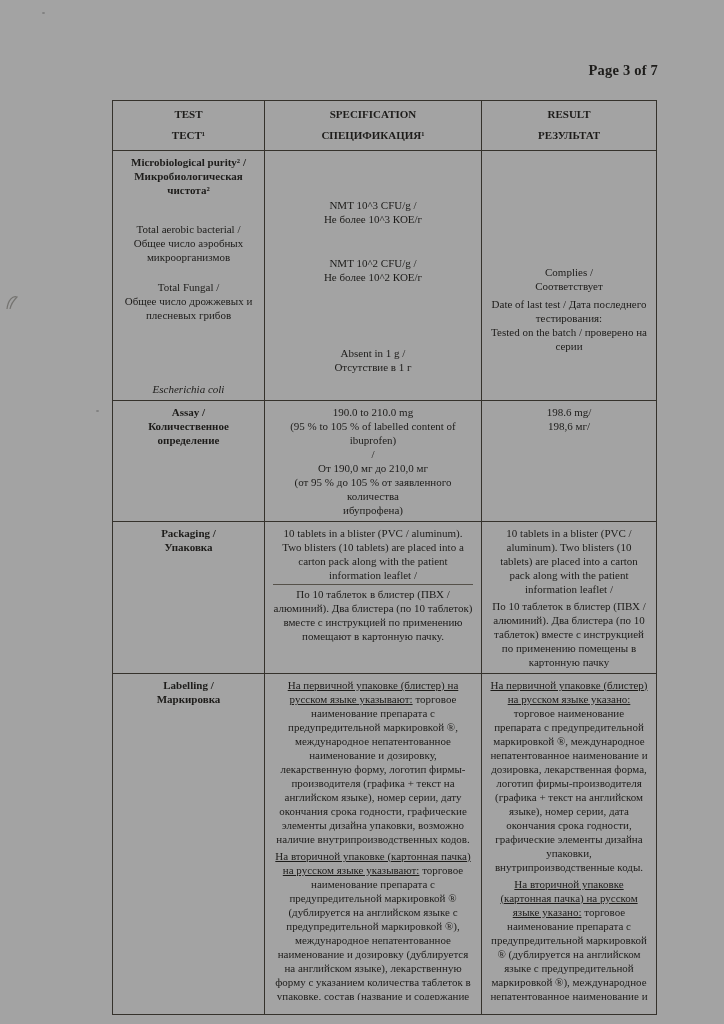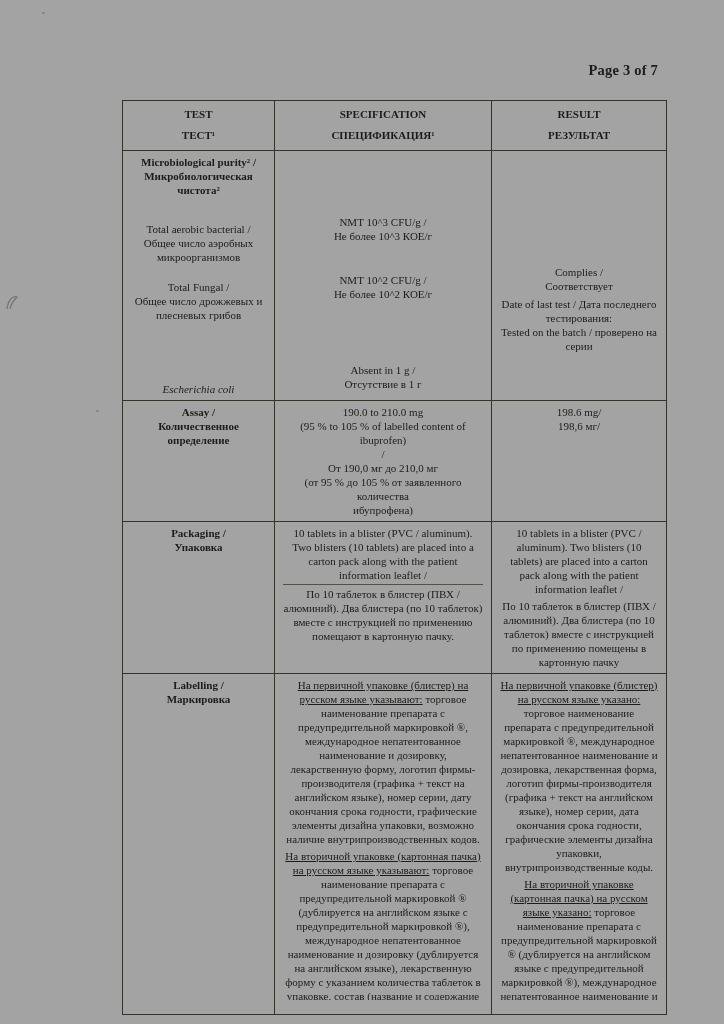--- a/index.html
+++ b/index.html
@@ -17,21 +17,21 @@
   }
   .page-number {
     position: absolute;
     top: 62px; right: 66px;
     font-size: 14.5px;
     font-weight: 600;
     letter-spacing: .2px;
   }
   table.coa {
     position: absolute;
-    left: 122px; top: 100px;
+    left: 112px; top: 100px;
     width: 544px;
     border-collapse: collapse;
     table-layout: fixed;
   }
   .coa th, .coa td {
     border: 1px solid #35322c;
     vertical-align: top;
     padding: 4px 8px;
     font-size: 11px;
     line-height: 14px;
@@ -53,21 +53,21 @@
   .row-micro td { height: 240px; }
   .row-assay td { height: 90px; }
   .row-pack  td { height: 124px; }
   .row-label td { height: 332px; }
   .clip { height: 322px; overflow: hidden; }
 
   
   .mt-aerobic { margin-top: 25px; }
   .mt-fungal  { margin-top: 16px; }
   .mt-ecoli   { margin-top: 60px; }
-  .ms-aerobic { margin-top: 60px; }
+  .ms-aerobic { margin-top: 43px; }
   .ms-fungal  { margin-top: 30px; }
   .ms-ecoli   { margin-top: 62px; }
   .mr-complies{ margin-top: 110px; }
   .mr-date    { margin-top: 4px; }
   .mr-tested  { }
 
   .spec-rule {
     border-top: 1px solid #55514a;
     margin: 2px 0 2px;
   }

